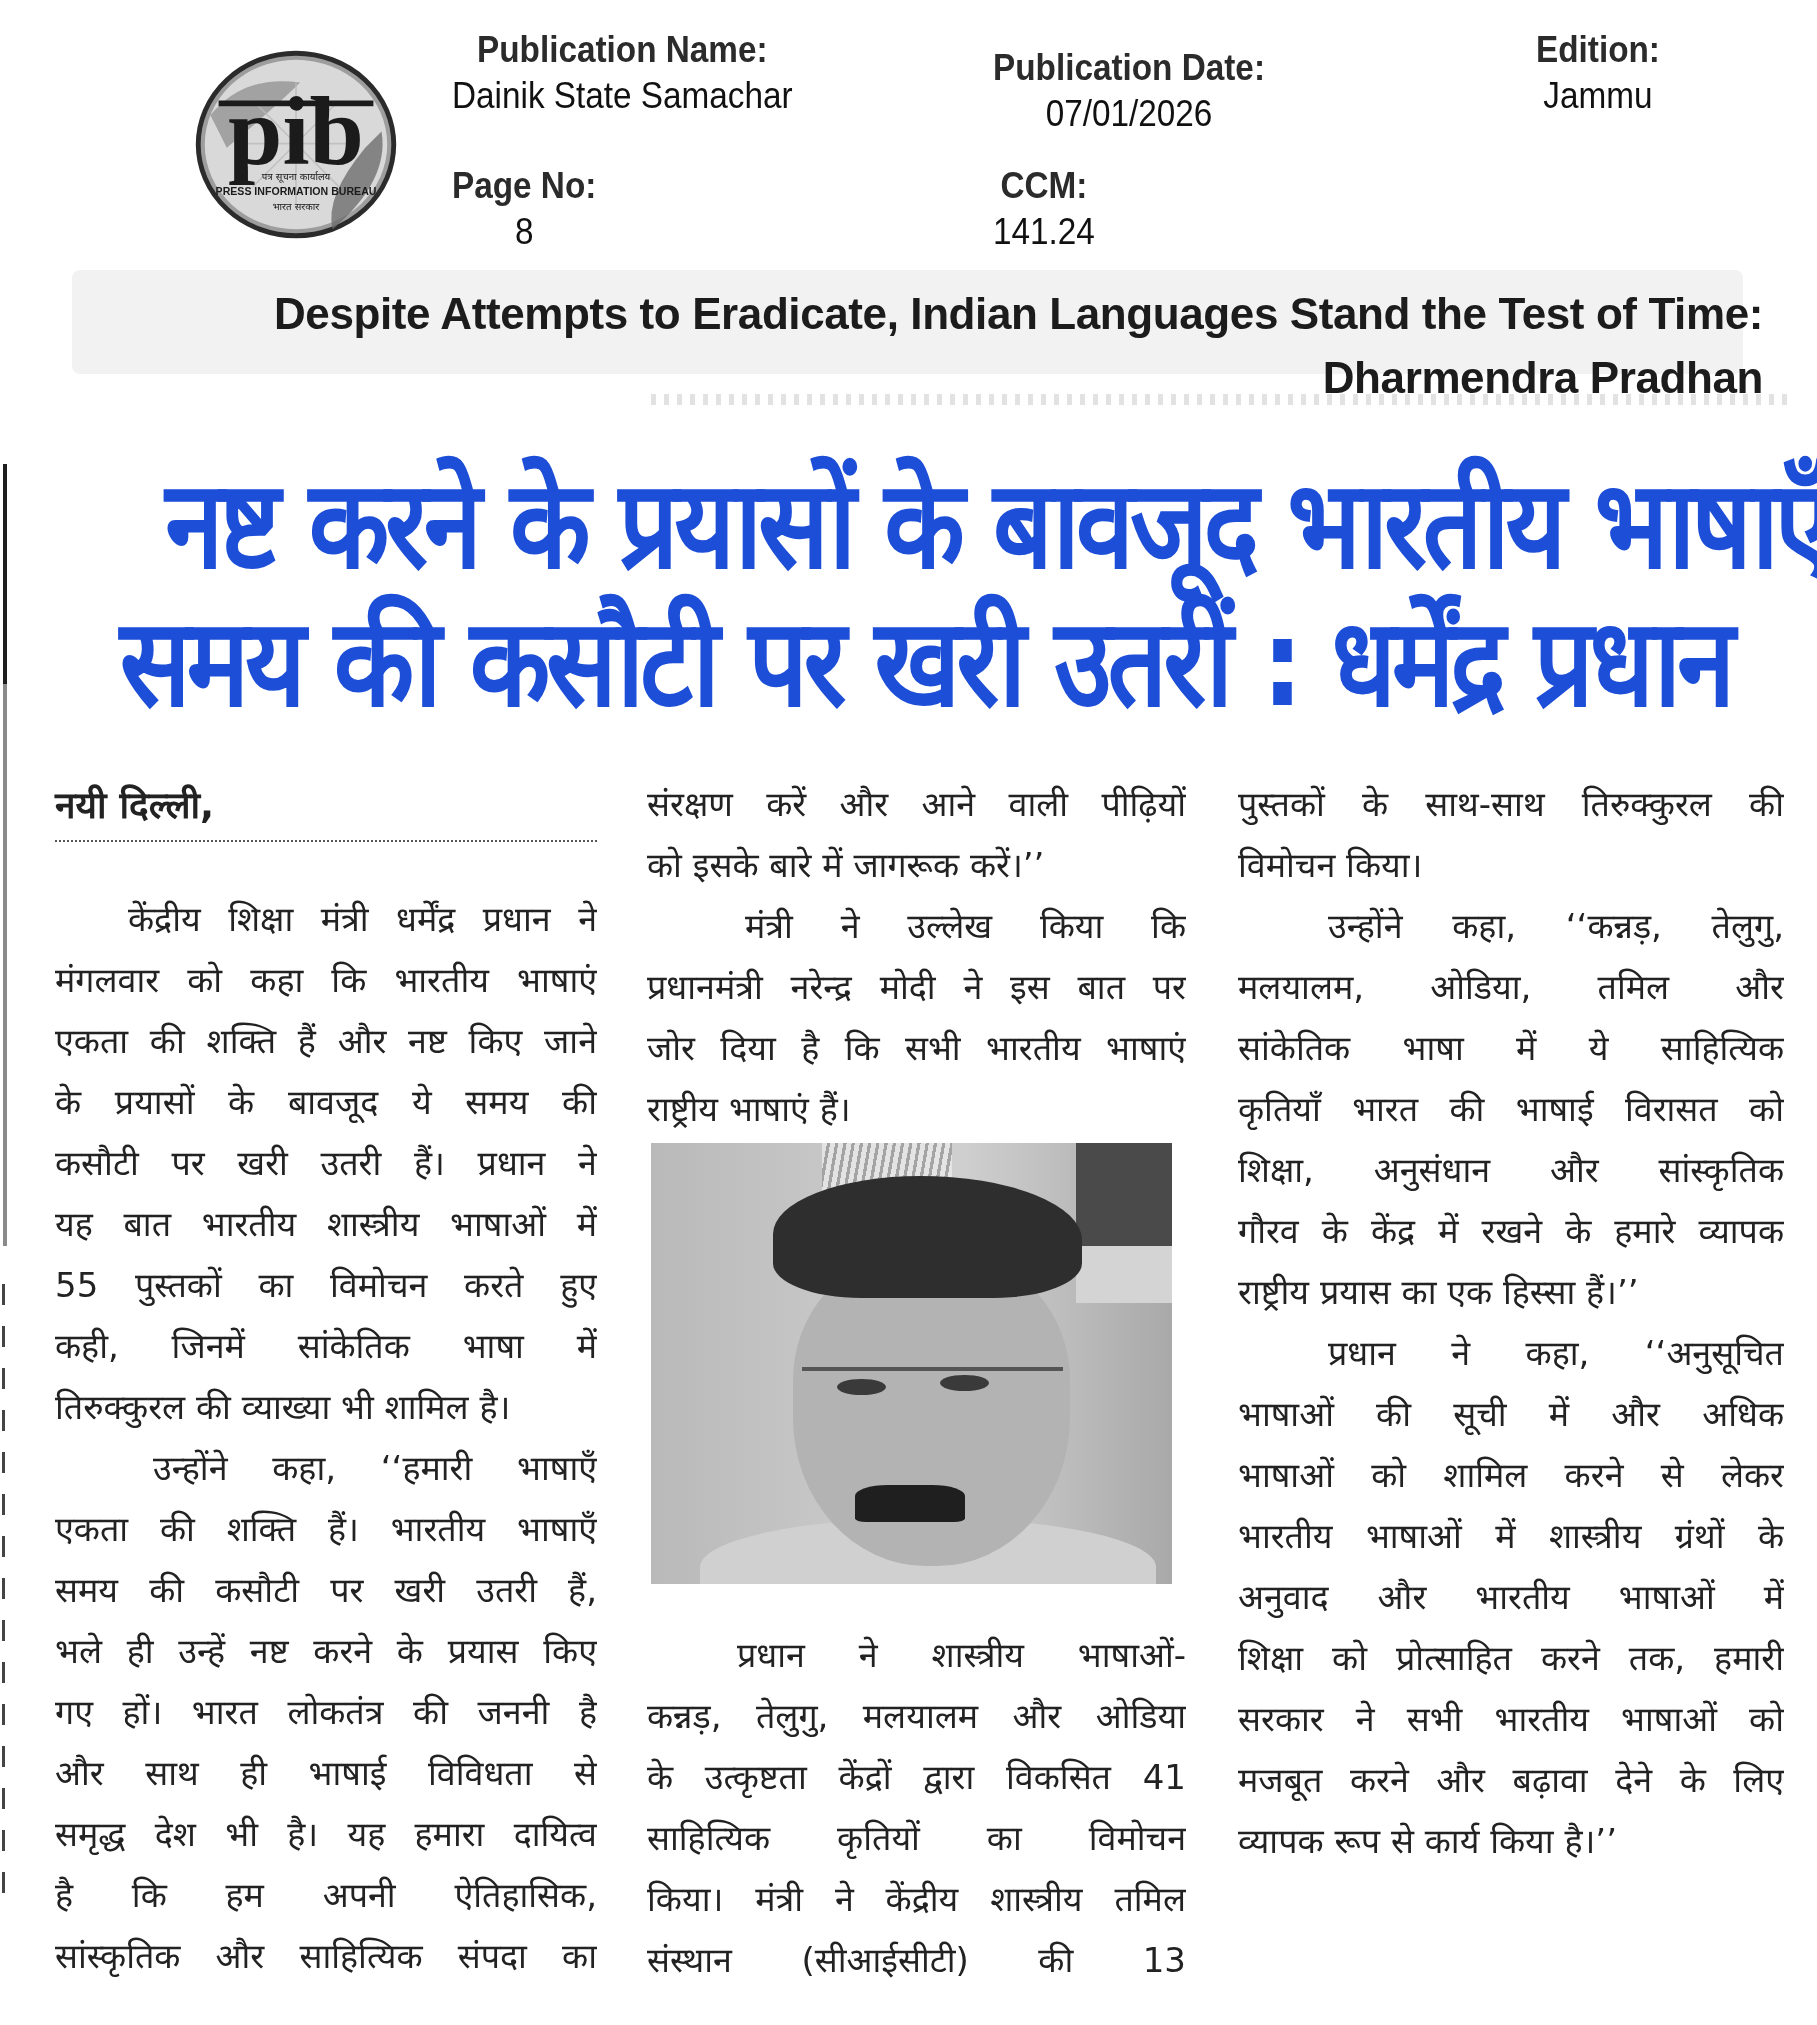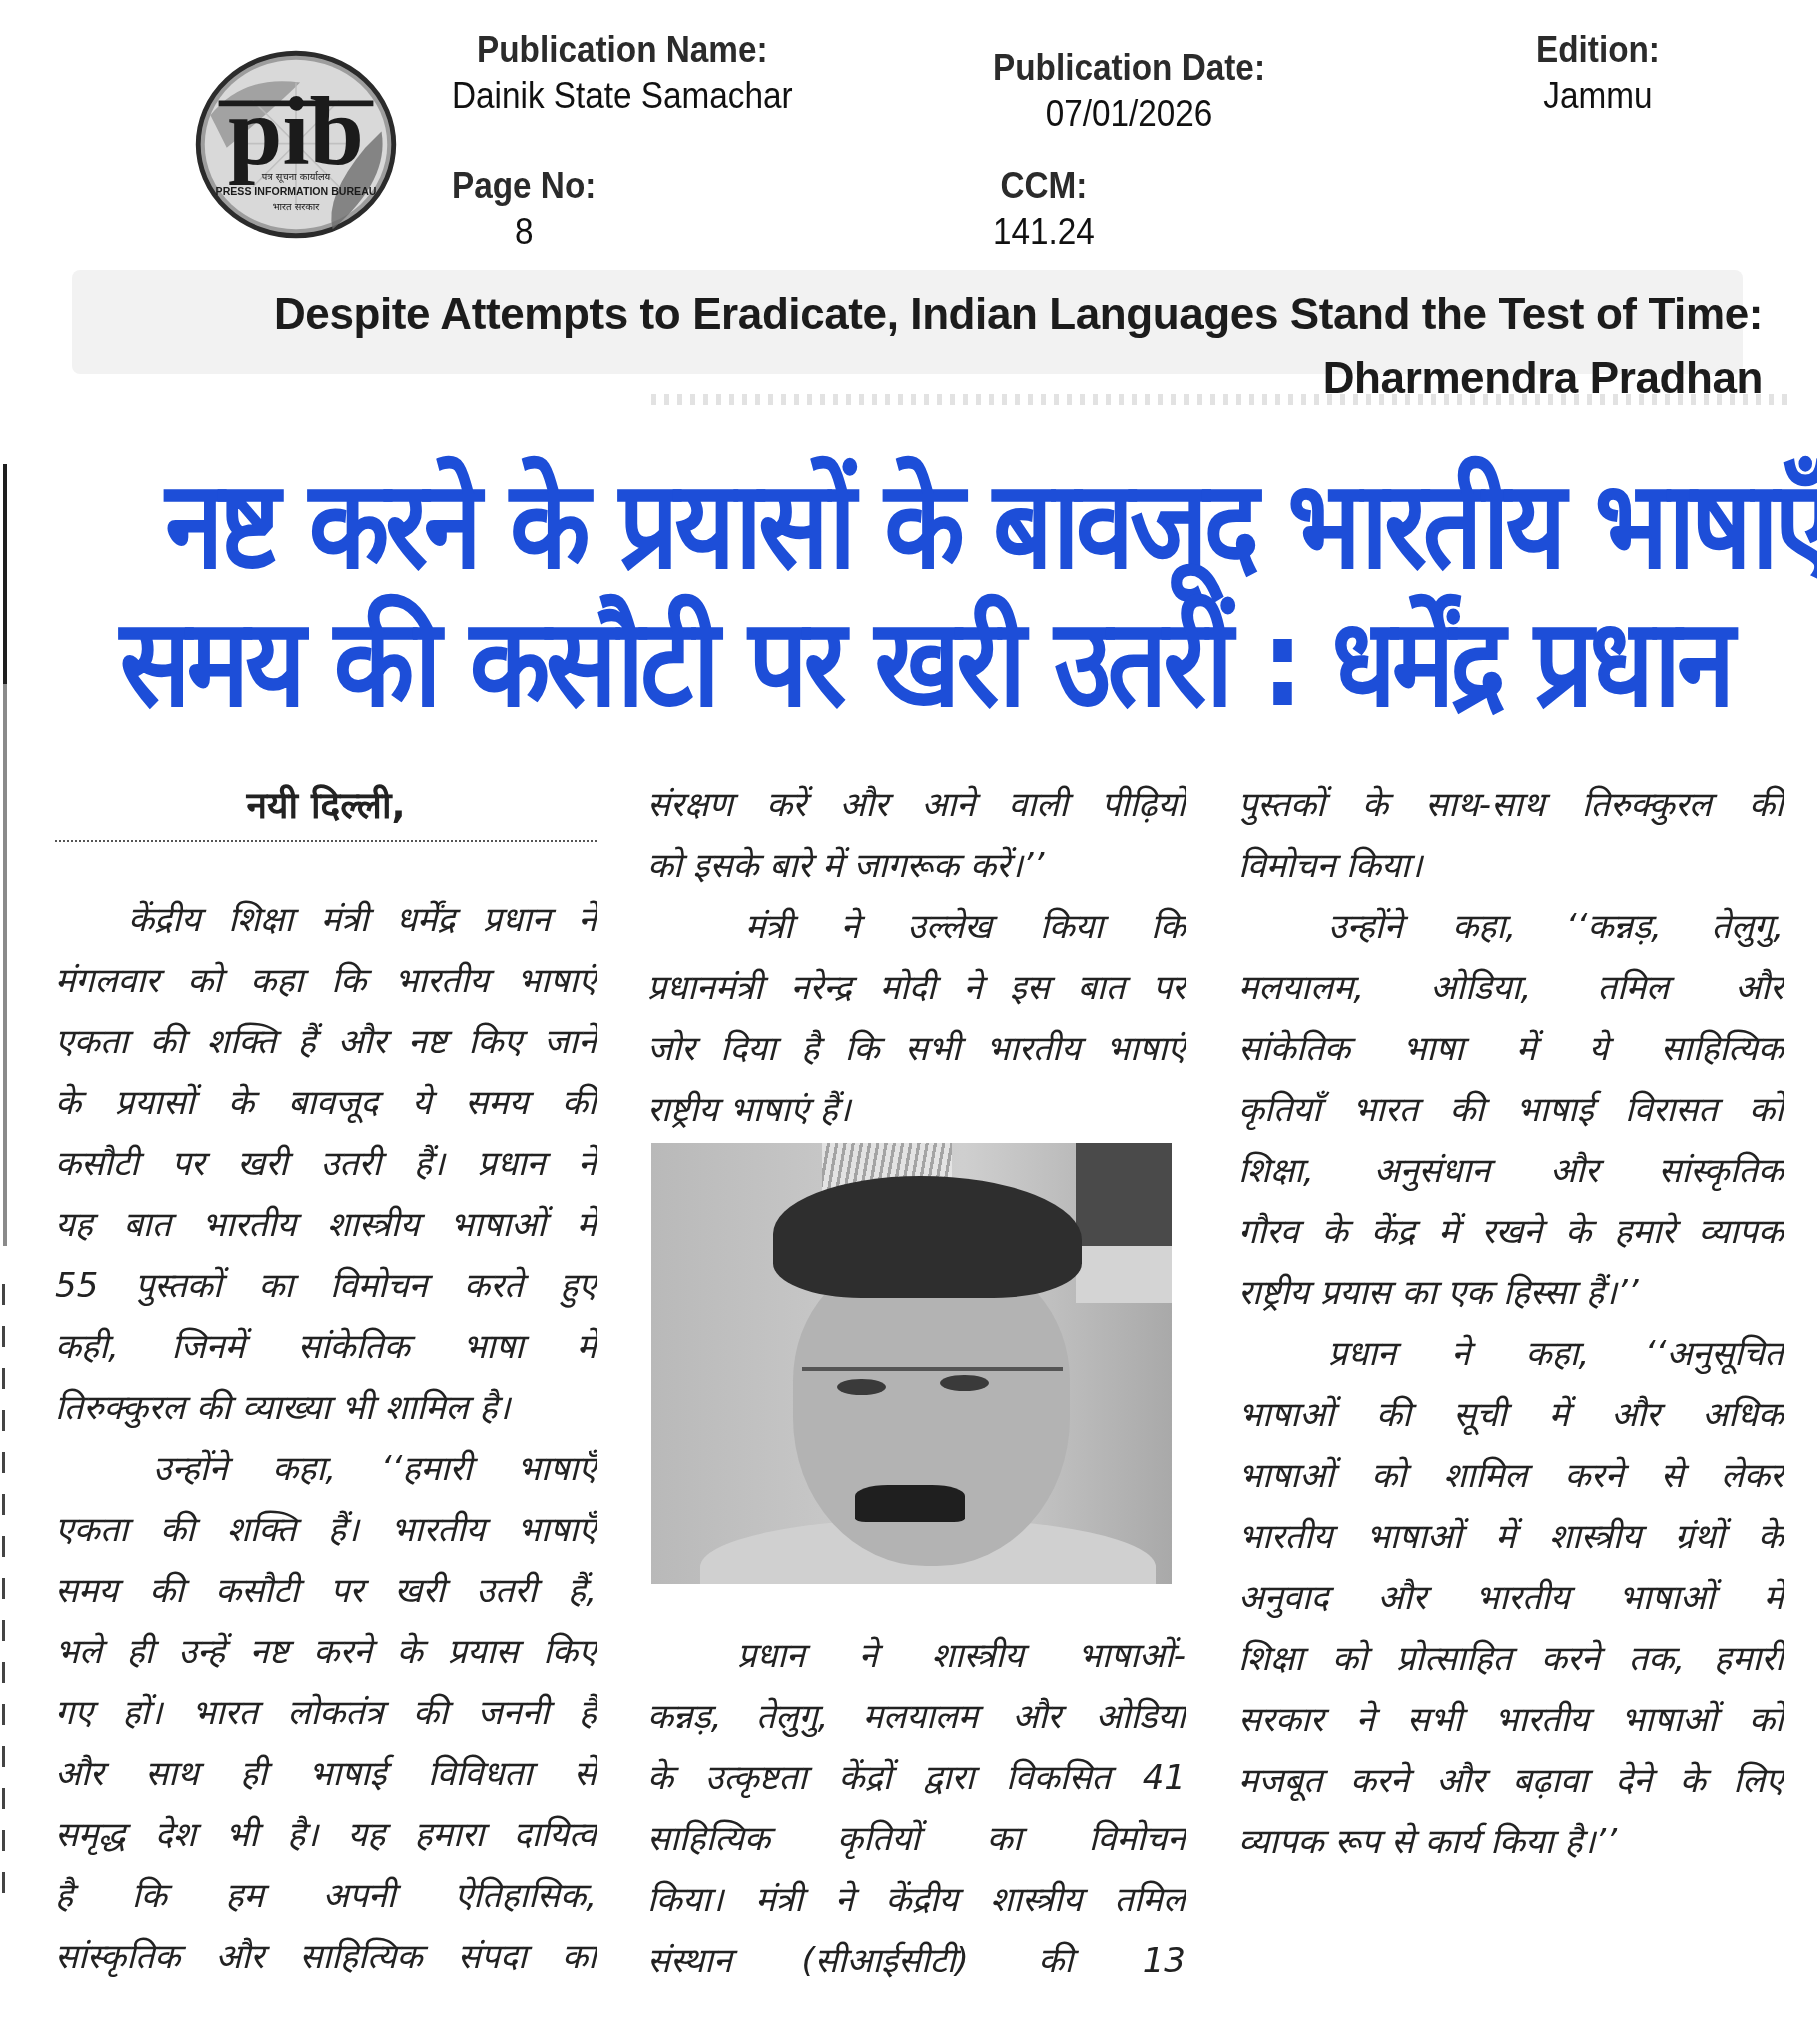--- a/index.html
+++ b/index.html
@@ -25,29 +25,29 @@
   .margin-ticks span { display: block; height: 42px; width: 3.3px; background: transparent; position: relative; }
   .margin-ticks span::before { content: ""; position: absolute; left: 1.6px; top: 9.8px; width: 3.3px; height: 21px; background: #444; }
 
   
   .headline { position: absolute; left: 41px; top: 456px; width: 1775px; font-family: "DejaVu Sans", sans-serif; font-weight: bold; color: #1d4ed8; text-align: center; }
   .headline .l1 { font-size: 122px; line-height: 138px; letter-spacing: -4.9px; transform: scaleX(0.86); transform-origin: center; white-space: nowrap; }
   .headline .l2 { font-size: 122px; line-height: 138px; letter-spacing: -4.9px; transform: scaleX(0.86); transform-origin: center; white-space: nowrap; margin-left: -49px; }
 
   
   .col { position: absolute; font-family: "DejaVu Sans", sans-serif; font-size: 34px; line-height: 61px; color: #222; text-align: justify; }
-  .col .line { display: block; text-align: justify; text-align-last: justify; white-space: nowrap; overflow: hidden; font-style: italic; }
+  .col .line { display: block; text-align: justify; text-align-last: justify; white-space: nowrap; overflow: hidden; }
   .col .line.last { text-align-last: left; }
 
   .col1 { left: 55px; top: 889px; width: 542px; }
   .col2 { left: 647px; top: 774px; width: 539px; }
   .col2b { left: 647px; top: 1625px; width: 539px; }
   .col3 { left: 1238px; top: 774px; width: 546px; }
 
-  .dateline { position: absolute; left: 55px; top: 778px; width: 542px; text-align: center; font-family: "DejaVu Sans", sans-serif; font-weight: bold; font-size: 37px; color: #222; }
+  .dateline { position: absolute; left: 55px; top: 778px; width: 542px; text-align: left; font-family: "DejaVu Sans", sans-serif; font-weight: bold; font-size: 37px; color: #222; }
   .dotted { position: absolute; left: 55px; top: 840px; width: 542px; border-top: 2.4px dotted #555; }
 
   
   .photo { position: absolute; left: 651px; top: 1143px; width: 521px; height: 441px; background: linear-gradient(90deg, #b9b9b9 0%, #c7c7c7 35%, #cfcfcf 60%, #a9a9a9 100%); overflow: hidden; }
   .photo .frame { position: absolute; right: 0; top: 0; width: 96px; height: 103px; background: #4a4a4a; }
   .photo .frame2 { position: absolute; right: 0; top: 103px; width: 96px; height: 57px; background: #d4d4d4; }
   .photo .rays { position: absolute; left: 171px; top: 0; width: 130px; height: 57px; background: repeating-linear-gradient(100deg, #eaeaea 0 4.9px, #9a9a9a 4.9px 8.1px); opacity: 0.8; }
   .photo .hair { position: absolute; left: 122px; top: 33px; width: 309px; height: 187px; background: #2e2e2e; border-radius: 50% 55% 30% 30%; }
   .photo .face { position: absolute; left: 142px; top: 114px; width: 277px; height: 309px; background: #b3b3b3; border-radius: 40% 40% 48% 48%; }
   .photo .glasses { position: absolute; left: 151px; top: 224px; width: 261px; height: 33px; border-top: 4.1px solid #555; }

